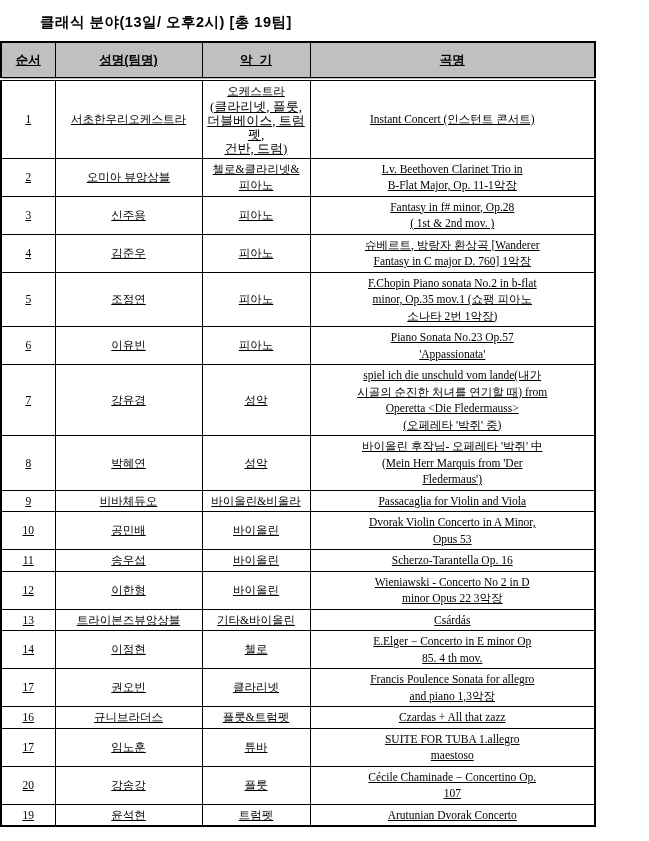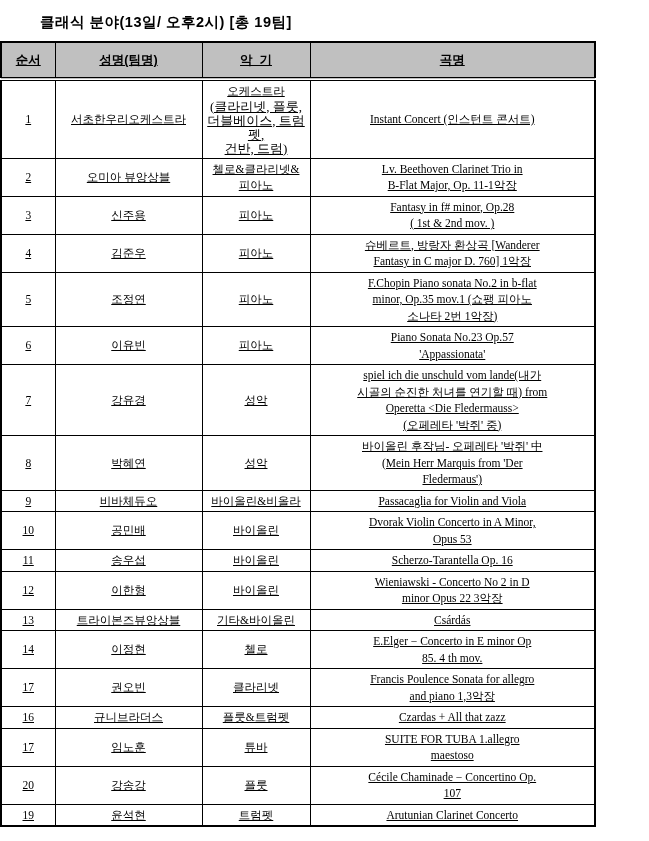--- a/index.html
+++ b/index.html
@@ -218,17 +218,17 @@
           <td class="cell-no">20</td>
           <td>강송강</td>
           <td><span class="instrument-main">플룻</span></td>
           <td>Cécile Chaminade − Concertino Op.
 107</td>
         </tr>
         <tr>
           <td class="cell-no">19</td>
           <td>윤석현</td>
           <td><span class="instrument-main">트럼펫</span></td>
-          <td>Arutunian Clarinet Concerto</td>
+          <td>Arutunian Dvorak Concerto</td>
         </tr>
       </tbody>
   </table>
 </div>
 
 </body></html>

